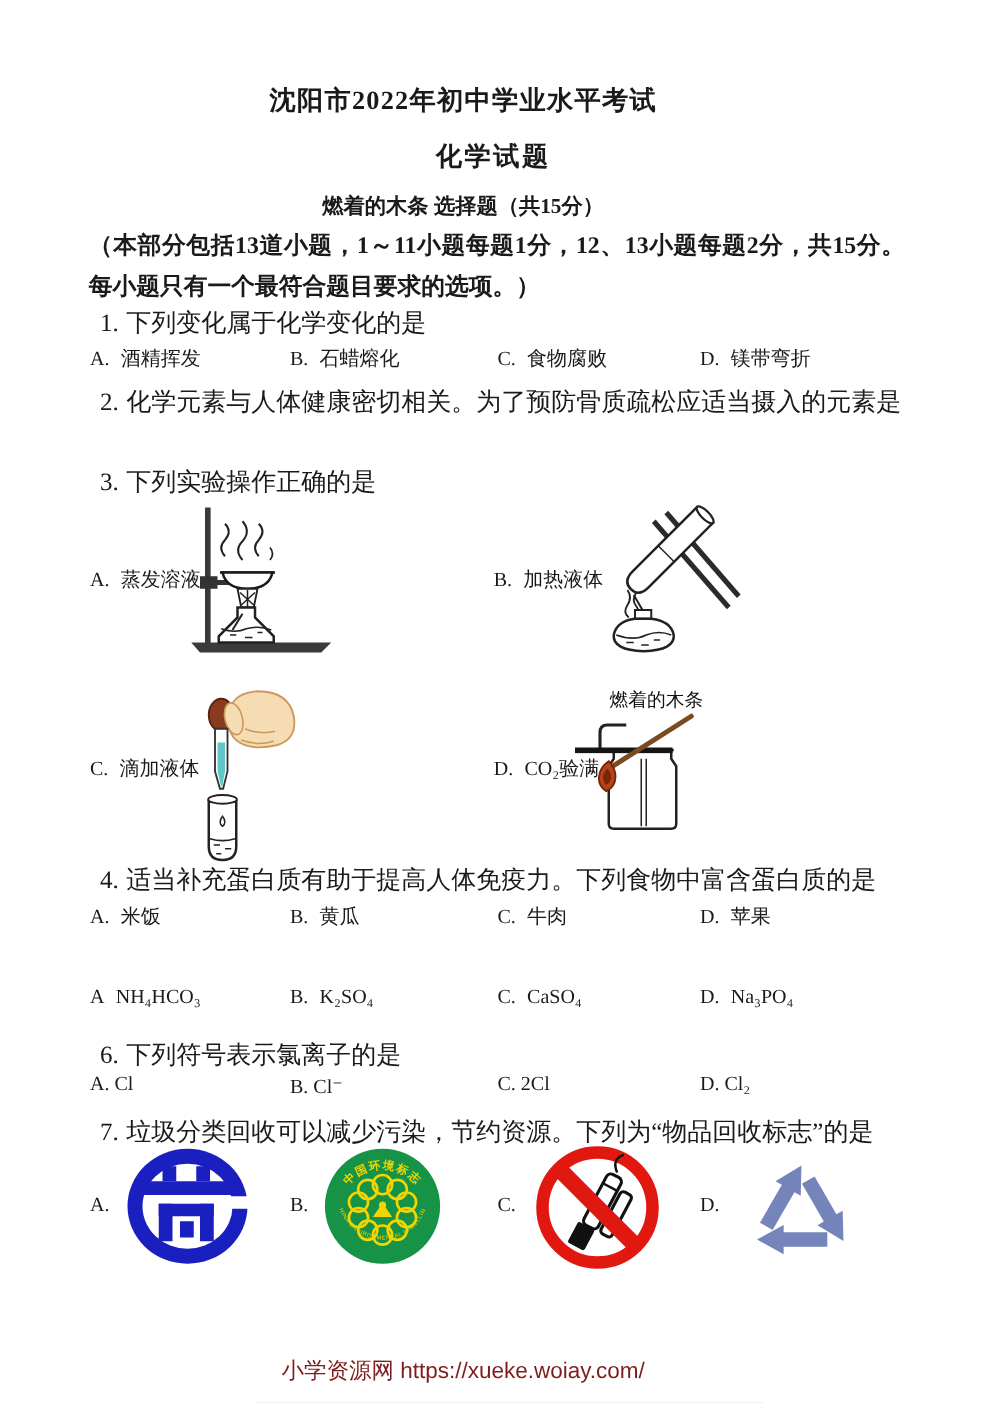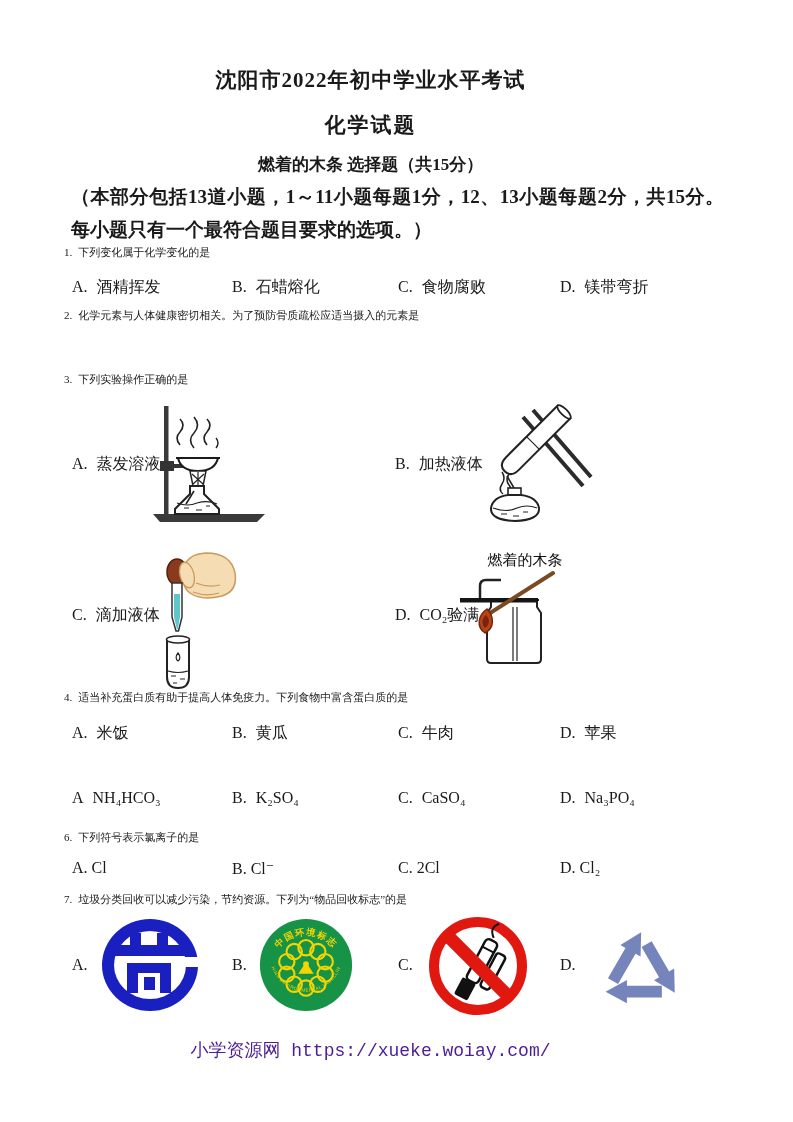--- a/index.html
+++ b/index.html
@@ -1,37 +1,37 @@
 <!DOCTYPE html>
 <html><head>
 <meta charset="utf-8">
 <style>
   html,body{margin:0;padding:0;background:#e8e8e8;}
   .page{position:relative;width:793px;height:1122px;margin:0 auto;background:#ffffff;
         font-family:"Liberation Serif","DejaVu Serif",serif;color:#1a1a1a;overflow:hidden;}
   .abs{position:absolute;}
   .ctr{left:0;width:741px;text-align:center;}
   .title{top:66px;font-size:21px;font-weight:bold;letter-spacing:1px;}
-  .subtitle{top:111px;font-size:21px;font-weight:bold;letter-spacing:2px;}
+  .subtitle{top:111px;font-size:21px;font-weight:bold;letter-spacing:2px;padding-left:24px;}
   .section{top:153px;font-size:17px;font-weight:bold;}
   .instructions{top:180px;left:71px;width:653px;font-size:19px;font-weight:bold;
                 line-height:33px;text-align:justify;}
-  .stem{left:64px;font-size:11px;white-space:nowrap;font-family:Liberation Serif, serif;}
+  .stem{left:80px;font-size:20px;white-space:nowrap;font-family:Liberation Serif, serif;}
   .stem .qnum{margin-right:6px;}
   .optrow{left:72px;width:680px;height:22px;font-size:16px;}
   .opt{position:absolute;top:0;white-space:nowrap;}
   .c0{left:0;} .c1{left:160px;} .c2{left:326px;} .c3{left:488px;}
   .olabel{margin-right:9px;}
   .q3row{left:72px;width:690px;}
   .imglabel{position:absolute;font-size:16px;white-space:nowrap;}
   .figsvg{position:absolute;}
   .logorow{left:72px;width:690px;height:100px;}
   .logolabel{position:absolute;top:40px;font-size:16px;}
-  .footer{top:1038px;font-size:18px;color:#4c1d95;
-          font-family:Liberation Mono, monospace;}
+  .footer{top:1084px;font-size:18px;color:#7f1d1d;
+          font-family:Liberation Sans, sans-serif;}
   svg text{font-family:"Liberation Serif","DejaVu Serif",serif;}
   .arc-cn{font-size:9.5px;font-weight:bold;letter-spacing:1.5px;fill:#f4d500;}
   .arc-en{font-size:4.8px;letter-spacing:0.6px;fill:#f4d500;
           font-family:"Liberation Sans","DejaVu Sans",sans-serif;}
 </style>
 </head>
 <body>
 
 <div class="page">
 

